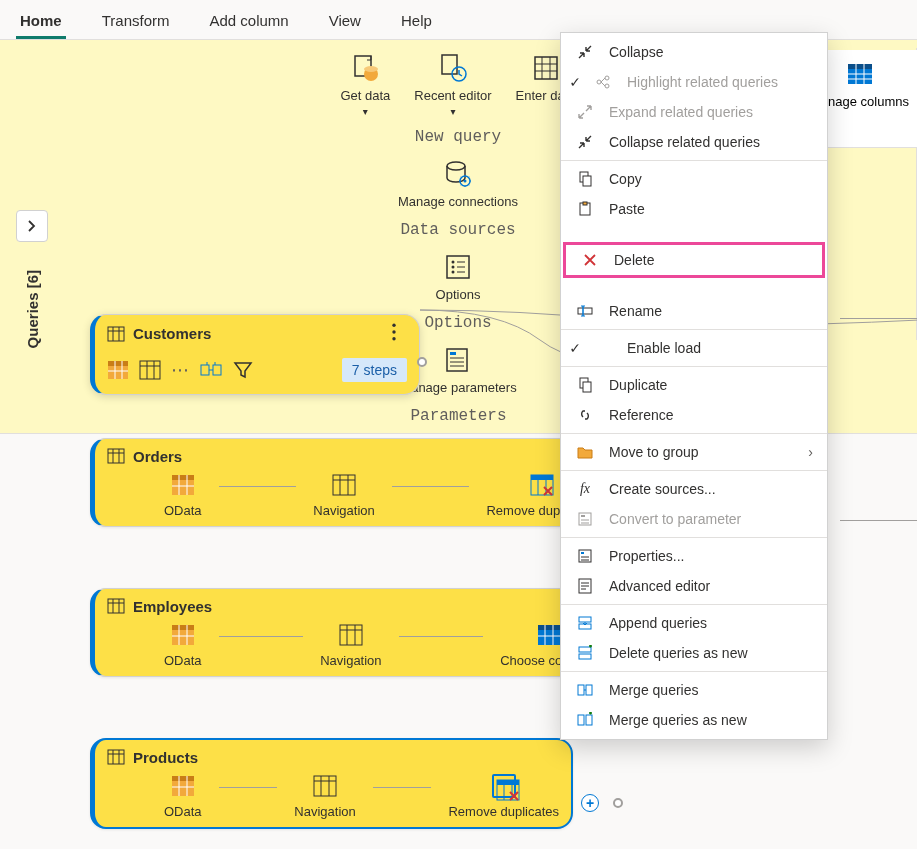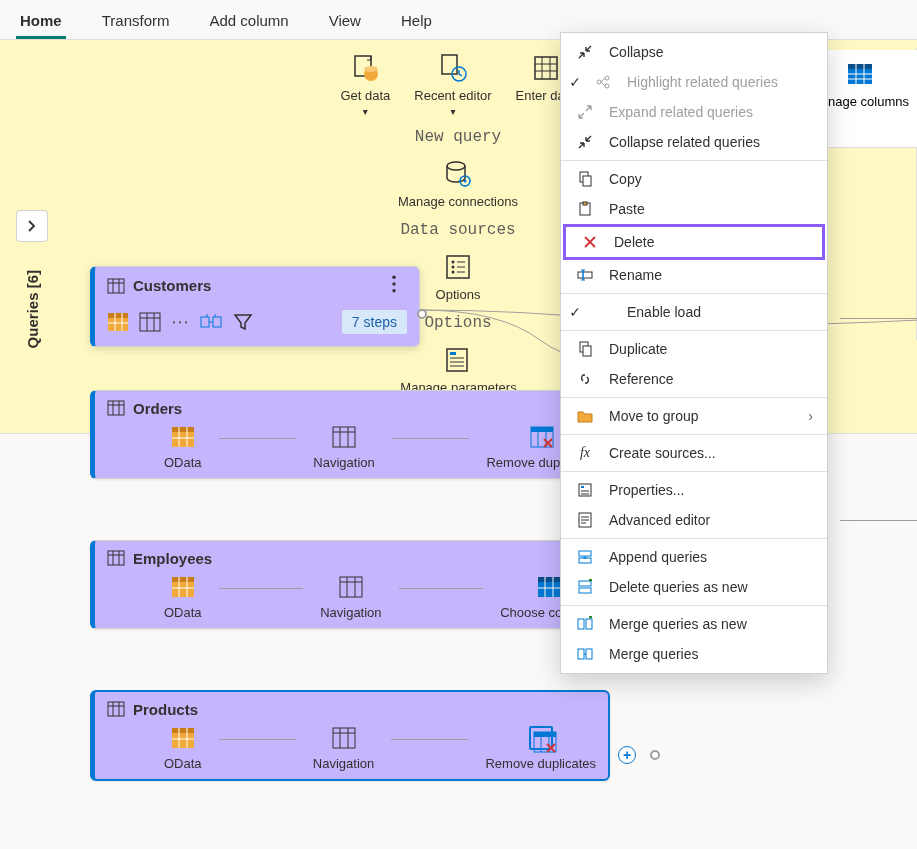--- a/index.html
+++ b/index.html
@@ -21,57 +21,57 @@
   .ribbon-group-label { font-size: 16px; color: #605e5c; padding: 6px 0 8px; font-family: Liberation Mono, monospace; }
   
   
   .queries-collapsed { position: absolute; left: 16px; top: 210px; display: flex; align-items: center; }
   .queries-header { display: flex; flex-direction: column-reverse; align-items: center; gap: 8px; }
   .queries-label { writing-mode: vertical-rl; transform: rotate(180deg); font-size: 15px; font-weight: 600; color: #323130; }
   .chevron-box { width: 32px; height: 32px; border: 1px solid #d1d1d1; border-radius: 4px; display: flex; align-items: center; justify-content: center; background: #fff; cursor: pointer; margin-bottom: 20px; }
   
   
   .canvas { position: absolute; left: 70px; top: 210px; right: 0; bottom: 0; }
-  .query-card { position: absolute; background: #c4b5fd; border: 1px solid #d1d1d1; border-radius: 6px; border-left: 5px solid #0078d4; padding: 8px 12px; box-shadow: 0 1px 3px rgba(0,0,0,0.08); }
+  .query-card { position: absolute; background: #fde047; border: 1px solid #d1d1d1; border-radius: 16px; border-left: 5px solid #0078d4; padding: 8px 12px; box-shadow: 0 1px 3px rgba(0,0,0,0.08); margin-top: 48px; }
   .query-card.selected { border: 2px solid #0078d4; border-left-width: 5px; }
   .query-card-header { display: flex; align-items: center; gap: 8px; font-size: 15px; font-weight: 600; color: #323130; }
   .query-card-header svg { width: 18px; height: 18px; flex-shrink: 0; }
   .query-card .more-btn { margin-left: auto; cursor: pointer; padding: 0 4px; }
   .customers-card { left: 20px; top: 56px; width: 330px; box-shadow: 0 2px 8px rgba(0,0,0,0.15); }
   .customers-row { display: flex; align-items: center; gap: 10px; margin-top: 10px; padding: 4px 0; }
   .mini-icon { width: 22px; height: 22px; display: inline-flex; align-items: center; justify-content: center; }
   .steps-badge { background: #d6e8fa; color: #1b5fa8; padding: 4px 10px; font-size: 14px; border-radius: 2px; margin-left: auto; }
   .dots3 { font-size: 18px; color: #605e5c; letter-spacing: 1px;}
   
   .query-flow { display: flex; align-items: center; gap: 17px; margin-top: 8px; }
   .flow-step { display: flex; flex-direction: column; align-items: center; font-size: 13px; color: #323130; }
   .flow-step .step-icon { width: 24px; height: 24px; margin-bottom: 6px; }
   .flow-line { height: 1px; background: #a19f9d; flex: 1; min-width: 50px; margin-bottom: 18px; }
   
   .orders-card { left: 20px; top: 180px; width: 520px; }
   .employees-card { left: 20px; top: 330px; width: 520px; }
-  .products-card { left: 20px; top: 480px; width: 520px; }
+  .products-card { left: 20px; top: 480px; width: 483px; }
   
   .flow-step.highlighted .step-icon { border: 2px solid #0078d4; padding: 2px; border-radius: 2px; }
   
   
   .port-dot { position: absolute; width: 10px; height: 10px; border: 2px solid #a19f9d; border-radius: 50%; background: #fff; }
   .port-plus { position: absolute; width: 18px; height: 18px; border: 1px solid #0078d4; border-radius: 50%; background: #fff; color: #0078d4; display: flex; align-items: center; justify-content: center; font-size: 14px; font-weight: bold; }
   
   
   .curve-svg { position: absolute; overflow: visible; pointer-events: none; }
   
   
   .ctx { position: absolute; left: 560px; top: 32px; width: 268px; background: #fff; border: 1px solid #d1d1d1; box-shadow: 0 8px 24px rgba(0,0,0,0.18); z-index: 100; padding: 4px 0; }
   .ctx-item { display: flex; align-items: center; gap: 14px; padding: 5px 14px; font-size: 14px; color: #323130; cursor: pointer; position: relative; }
   .ctx-item.disabled { color: #a19f9d; cursor: default; }
   .ctx-icon { width: 20px; height: 20px; display: inline-flex; align-items: center; justify-content: center; flex-shrink: 0; }
   .ctx-sep { height: 1px; background: #e1dfdd; margin: 3px 0; }
   .ctx-submenu-arrow { margin-left: auto; color: #605e5c; }
-  .ctx-item.boxed { border: 3px solid #8b5cf6; margin: 0 2px; text-align: right; }
+  .ctx-item.boxed { border: 3px solid #ec4899; margin: 18px 2px; text-align: right; }
   .ctx-item .leading-check { width:16px; color:#323130; font-size:14px; margin-left:-8px; margin-right:-4px; text-align:center; }
   
   
   .peek-btn { position: absolute; right: 0; top: 50px; background:#fff; border-left:1px solid #e1dfdd; border-bottom:1px solid #e1dfdd; padding:8px 8px 38px; display:flex; flex-direction:column; align-items:center; font-size:13px; min-width:58px;}
   .peek-btn svg{width:32px;height:32px;margin-bottom:4px;}
   
   .connector-line { position:absolute; height:1px; background:#a19f9d; }
 </style>
 </head>
 <body>
@@ -507,20 +507,31 @@
     <span>Move to group</span>
     <span class="ctx-submenu-arrow">›</span>
   </div>
   <div class="ctx-sep"></div>
   <div class="ctx-item">
     <span class="ctx-icon">
         <span style="font-style:italic;font-family:serif;font-size:14px;">fx</span>
       </span>
     <span>Create sources...</span>
   </div>
+  <div class="ctx-item disabled">
+    <span class="ctx-icon">
+        <svg width="16" height="16" viewBox="0 0 16 16">
+          <rect x="2" y="2" width="12" height="12" fill="none" stroke="#a19f9d"></rect>
+          <rect x="4" y="4" width="4" height="2" fill="#a19f9d"></rect>
+          <line x1="4" y1="9" x2="12" y2="9" stroke="#a19f9d"></line>
+          <line x1="4" y1="12" x2="12" y2="12" stroke="#a19f9d"></line>
+        </svg>
+      </span>
+    <span>Convert to parameter</span>
+  </div>
   <div class="ctx-sep"></div>
   <div class="ctx-item">
     <span class="ctx-icon">
         <svg width="16" height="16" viewBox="0 0 16 16">
           <rect x="2" y="2" width="12" height="12" fill="none" stroke="#323130"></rect>
           <rect x="4" y="4" width="3" height="2" fill="#0078d4"></rect>
           <line x1="4" y1="9" x2="12" y2="9" stroke="#323130"></line>
           <line x1="4" y1="12" x2="12" y2="12" stroke="#323130"></line>
         </svg>
       </span>
@@ -557,28 +568,28 @@
         </svg>
       </span>
     <span>Delete queries as new</span>
   </div>
   <div class="ctx-sep"></div>
   <div class="ctx-item">
     <span class="ctx-icon">
         <svg width="16" height="16" viewBox="0 0 16 16">
           <rect x="1" y="3" width="6" height="10" fill="none" stroke="#0078d4"></rect>
           <rect x="9" y="3" width="6" height="10" fill="none" stroke="#0078d4"></rect>
-          <path d="M12 1 h3 M13.5 -0.5 v3" stroke="#107c10" stroke-width="1.5"></path>
-        </svg>
-      </span>
-    <span>Merge queries as new</span>
+          <path d="M7 8 h2" stroke="#0078d4"></path>
+        </svg>
+      </span>
+    <span>Merge queries</span>
   </div>
   <div class="ctx-item">
     <span class="ctx-icon">
         <svg width="16" height="16" viewBox="0 0 16 16">
           <rect x="1" y="3" width="6" height="10" fill="none" stroke="#0078d4"></rect>
           <rect x="9" y="3" width="6" height="10" fill="none" stroke="#0078d4"></rect>
-          <path d="M7 8 h2" stroke="#0078d4"></path>
-        </svg>
-      </span>
-    <span>Merge queries</span>
+          <path d="M12 1 h3 M13.5 -0.5 v3" stroke="#107c10" stroke-width="1.5"></path>
+        </svg>
+      </span>
+    <span>Merge queries as new</span>
   </div>
 </div>
 
 </body></html>

